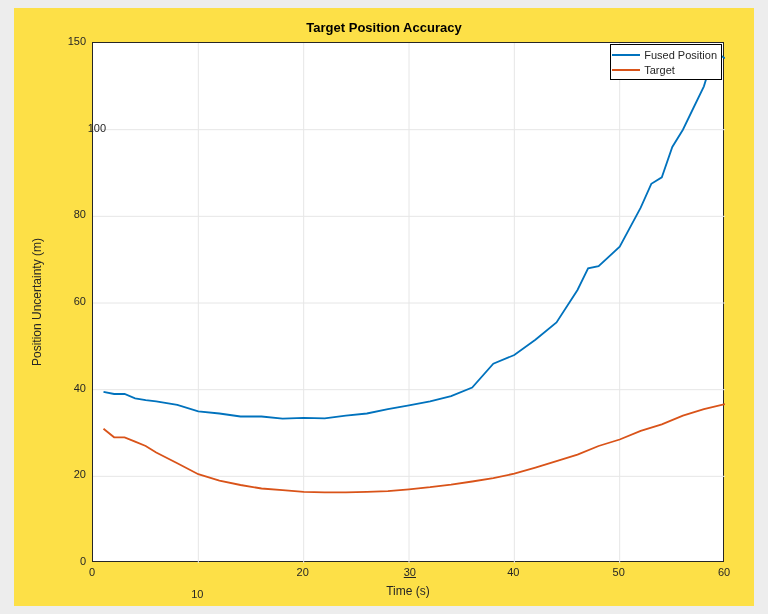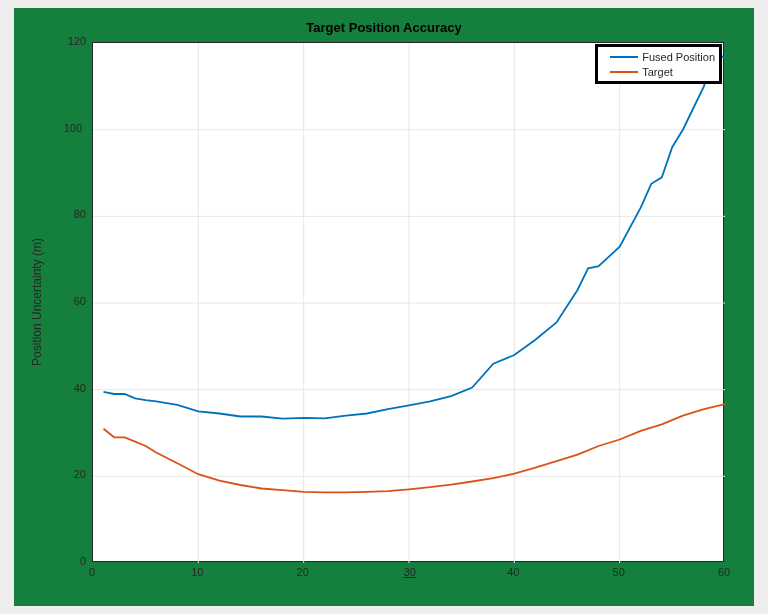--- a/index.html
+++ b/index.html
@@ -10,21 +10,21 @@
     font-family: Arial, Helvetica, sans-serif;
     position: relative;
     overflow: hidden;
   }
   .figure {
     position: absolute;
     left: 14px;
     top: 8px;
     width: 740px;
     height: 598px;
-    background: #15803d;
+    background: #fde047;
   }
   .title {
     position: absolute;
     left: 0; right: 0;
     top: 12px;
     text-align: center;
     font-size: 13px;
     font-weight: bold;
     color: #000;
   }
@@ -62,24 +62,24 @@
     transform: rotate(-90deg);
     white-space: nowrap;
     font-size: 12px;
     color: #262626;
   }
   .legend {
     position: absolute;
     right: 1px;
     top: 1px;
     background: #ffffff;
-    border: 3px solid #000000;
+    border: 1px solid #000000;
     font-size: 11px;
     color: #262626;
-    padding: 2px 4px 2px 12px;
+    padding: 2px 4px 2px 1px;
   }
   .legend-row { display: flex; align-items: center; height: 15px; }
   .legend-swatch {
     width: 28px; height: 0;
     border-top-width: 2px;
     border-top-style: solid;
     margin-right: 4px;
   }
   .series { fill: none; stroke-width: 1.8; }
 </style>
@@ -120,30 +120,31 @@
       </div>
       <div class="legend-row">
         <div class="legend-swatch" style="border-top-color:#D95319"></div>
         <span>Target</span>
       </div>
     </div>
   </div>
 
   <div id="xtick-container">
       <div class="axis-tick" style="left: 70px; top: 558px; width: 16px; text-align: center;">0</div>
-      <div class="axis-tick" style="left: 175.333px; top: 558px; width: 16px; text-align: center;">10</div>
+      <div class="axis-tick" style="left: 175.333px; top: 580px; width: 16px; text-align: center;">10</div>
       <div class="axis-tick" style="left: 280.667px; top: 558px; width: 16px; text-align: center;">20</div>
       <div class="axis-tick" style="left: 386px; top: 558px; width: 16px; text-align: right; text-decoration: underline;">30</div>
       <div class="axis-tick" style="left: 491.333px; top: 558px; width: 16px; text-align: center;">40</div>
       <div class="axis-tick" style="left: 596.667px; top: 558px; width: 16px; text-align: center;">50</div>
       <div class="axis-tick" style="left: 702px; top: 558px; width: 16px; text-align: center;">60</div>
     </div>
   <div id="ytick-container">
       <div class="axis-tick" style="right: 668px; top: 547px; text-align: right;">0</div>
       <div class="axis-tick" style="right: 668px; top: 460.333px; text-align: right;">20</div>
       <div class="axis-tick" style="right: 668px; top: 373.667px; text-align: right;">40</div>
       <div class="axis-tick" style="right: 668px; top: 287px; text-align: right;">60</div>
       <div class="axis-tick" style="right: 668px; top: 200.333px; text-align: center;">80</div>
-      <div class="axis-tick" style="right: 672px; top: 113.667px; text-align: right;">100</div>
-      <div class="axis-tick" style="right: 668px; top: 27px; text-align: right;">120</div>
+      <div class="axis-tick" style="right: 648px; top: 113.667px; text-align: right;">100</div>
+      <div class="axis-tick" style="right: 668px; top: 27px; text-align: right;">150</div>
     </div>
 
+  <div class="xlabel">Time (s)</div>
 </div>
 
 </body></html>

